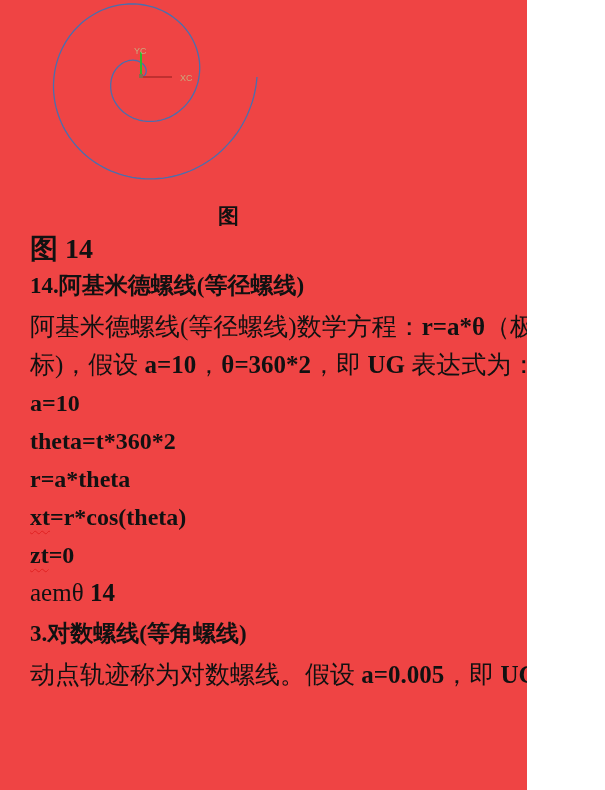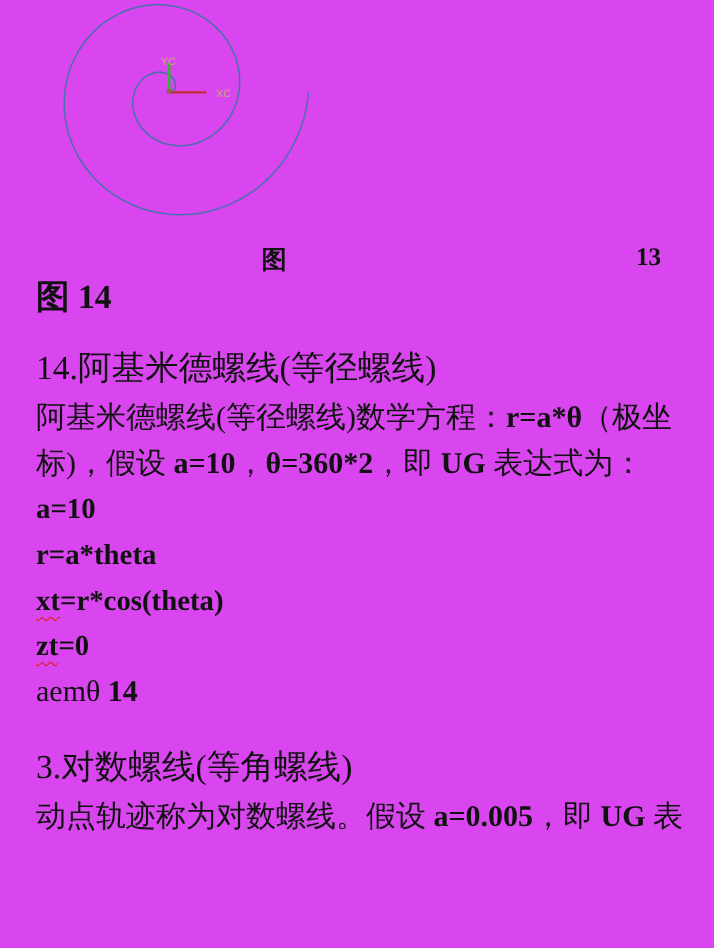--- a/index.html
+++ b/index.html
@@ -1,42 +1,43 @@
 <!DOCTYPE html>
 <html><head>
 <meta charset="utf-8">
 <style>
   html, body { margin: 0; padding: 0; background: #fff; }
   .page {
     position: relative;
-    width: 595px;
+    width: 511px;
     height: 790px;
-    background: #d946ef;
+    background: #ef4444;
     overflow: hidden;
     font-family: "Liberation Serif", "DejaVu Serif", serif;
     color: #111111;
+    padding-left: 16px;
   }
   .figure-svg { position: absolute; left: 0; top: 0; }
   .fig-caption-row {
     position: absolute;
     top: 202px; left: 0;
     width: 100%; height: 30px;
     font-weight: bold;
     font-size: 21px;
   }
   .fig-caption-left  { position: absolute; left: 218px; }
   .fig-caption-right { position: absolute; left: 530px; }
   .textblock {
     position: absolute;
     left: 30px; top: 234px;
     width: 570px;
   }
   .ln { white-space: nowrap; line-height: 38px; font-size: 25px; }
   .caption-sm { font-size: 28px; font-weight: bold; line-height: 30px; }
-  .h  { font-size: 28px; font-weight: normal; line-height: 44px; margin-top: 22px; }
+  .h  { font-size: 23px; font-weight: bold; line-height: 44px; }
   .formula { font-size: 24px; font-weight: bold; }
   .b  { font-weight: bold; }
   .sq {
     text-decoration: underline wavy #e02020;
     text-decoration-thickness: 1px;
     text-underline-offset: 5px;
     text-decoration-skip-ink: none;
   }
   .axis-label { font-family: "Liberation Sans", "DejaVu Sans", sans-serif; font-size: 9px; }
 </style>
@@ -72,20 +73,23 @@
     </div>
 
     <div class="ln">
       <span>标)，假设 </span><span class="b">a=10</span><span>，</span><span class="b">θ=360*2</span><span>，即 </span><span class="b">UG</span><span> 表达式为：</span>
     </div>
 
     <div class="ln formula">
       <span>a=10</span>
     </div>
 
+    <div class="ln formula">
+      <span>theta=t*360*2</span>
+    </div>
 
     <div class="ln formula">
       <span>r=a*theta</span>
     </div>
 
     <div class="ln formula">
       <span class="sq">xt</span><span>=r*cos(theta)</span>
     </div>
 
 

